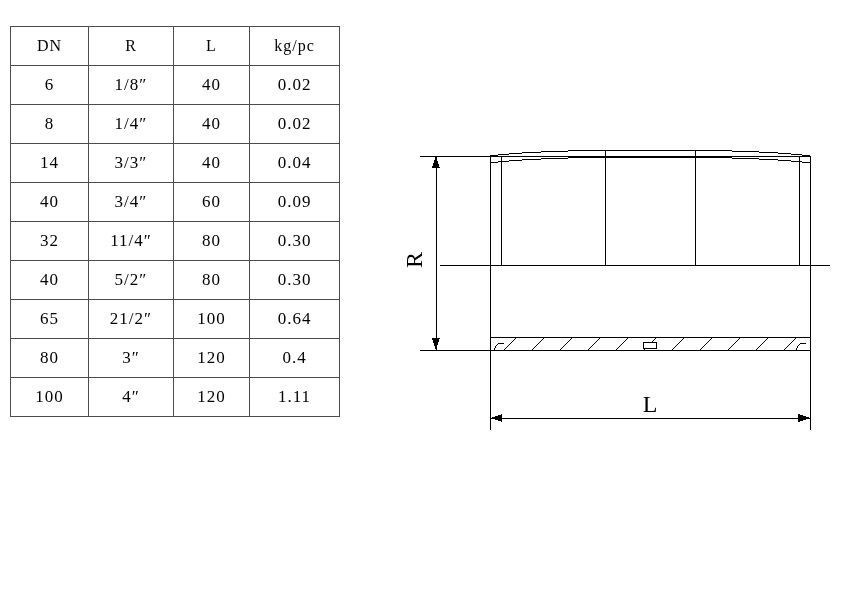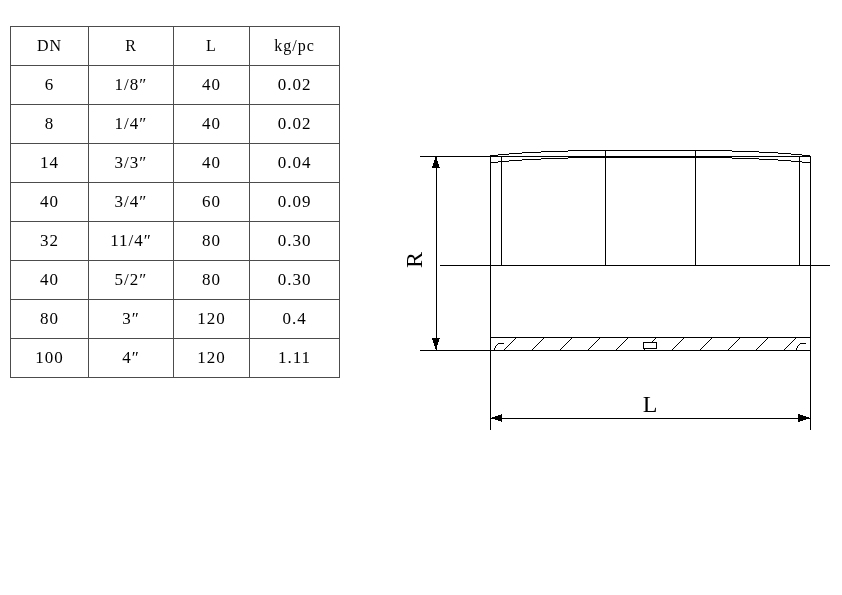--- a/index.html
+++ b/index.html
@@ -110,20 +110,26 @@
         <td>32</td>
         <td>11/4″</td>
         <td>80</td>
         <td>0.30</td>
       </tr>
       <tr>
         <td>40</td>
         <td>5/2″</td>
         <td>80</td>
         <td>0.30</td>
+      </tr>
+      <tr>
+        <td>65</td>
+        <td>21/2″</td>
+        <td>100</td>
+        <td>0.64</td>
       </tr>
       <tr>
         <td>80</td>
         <td>3″</td>
         <td>120</td>
         <td>0.4</td>
       </tr>
       <tr>
         <td>100</td>
         <td>4″</td>

